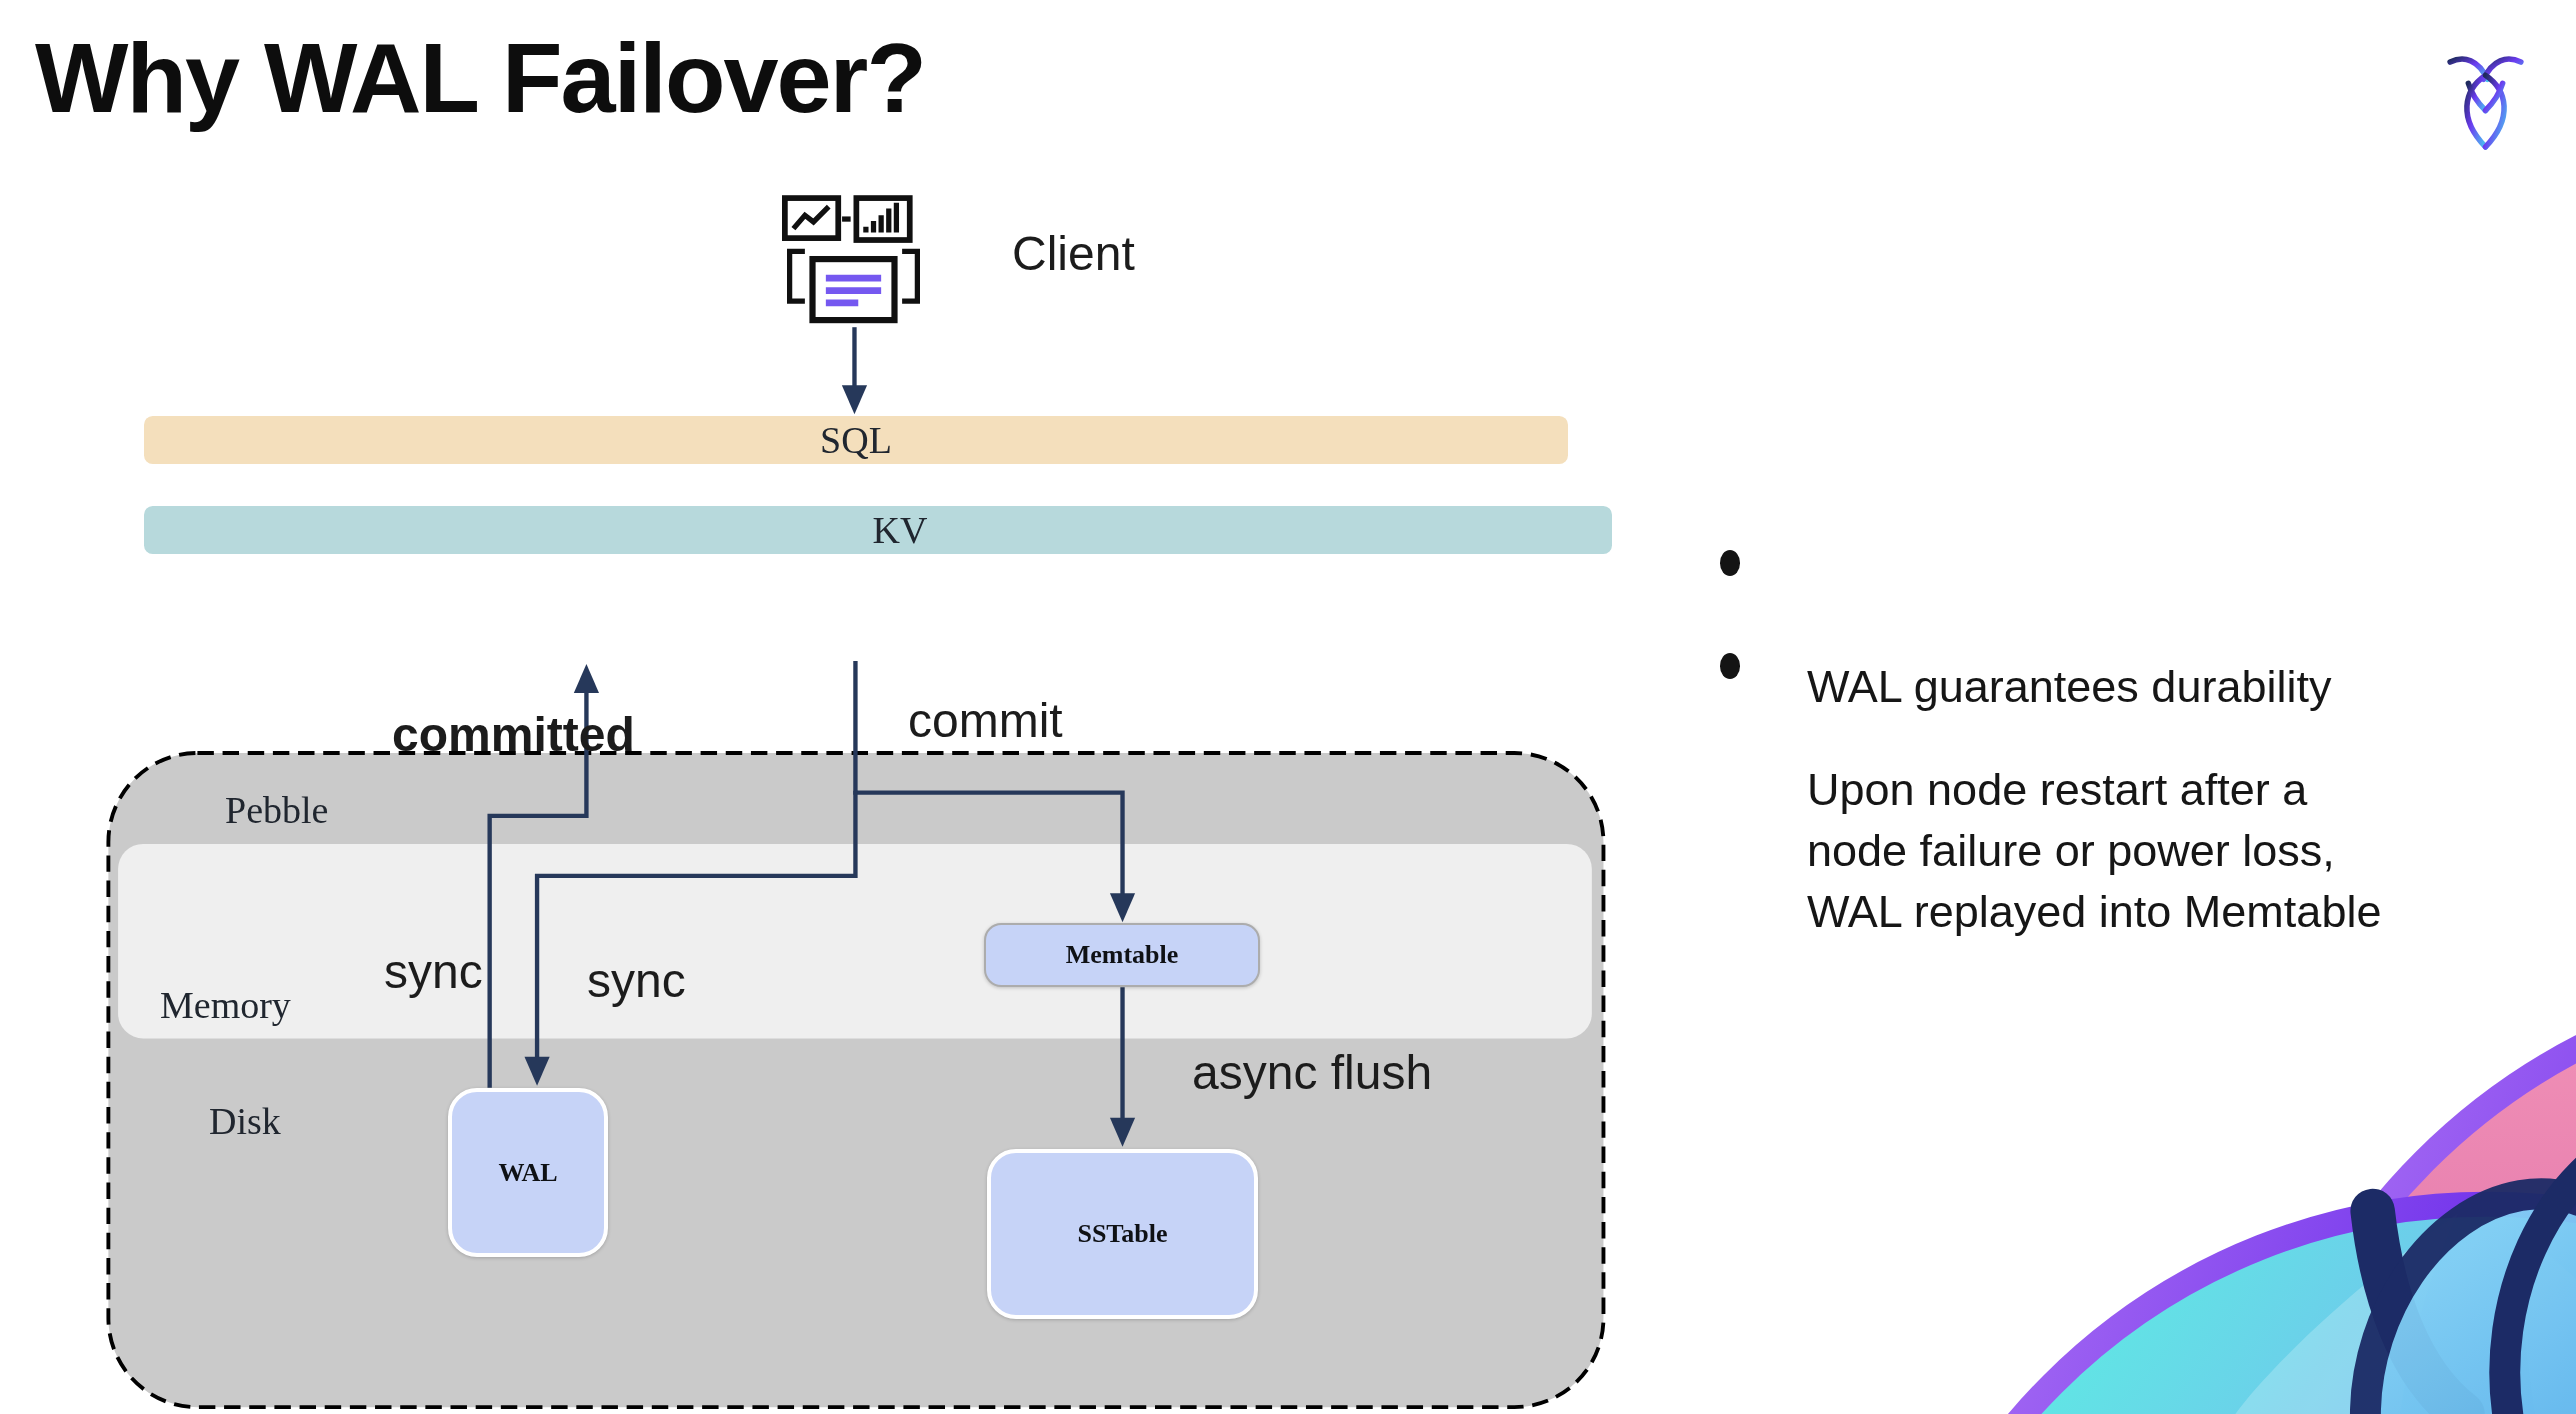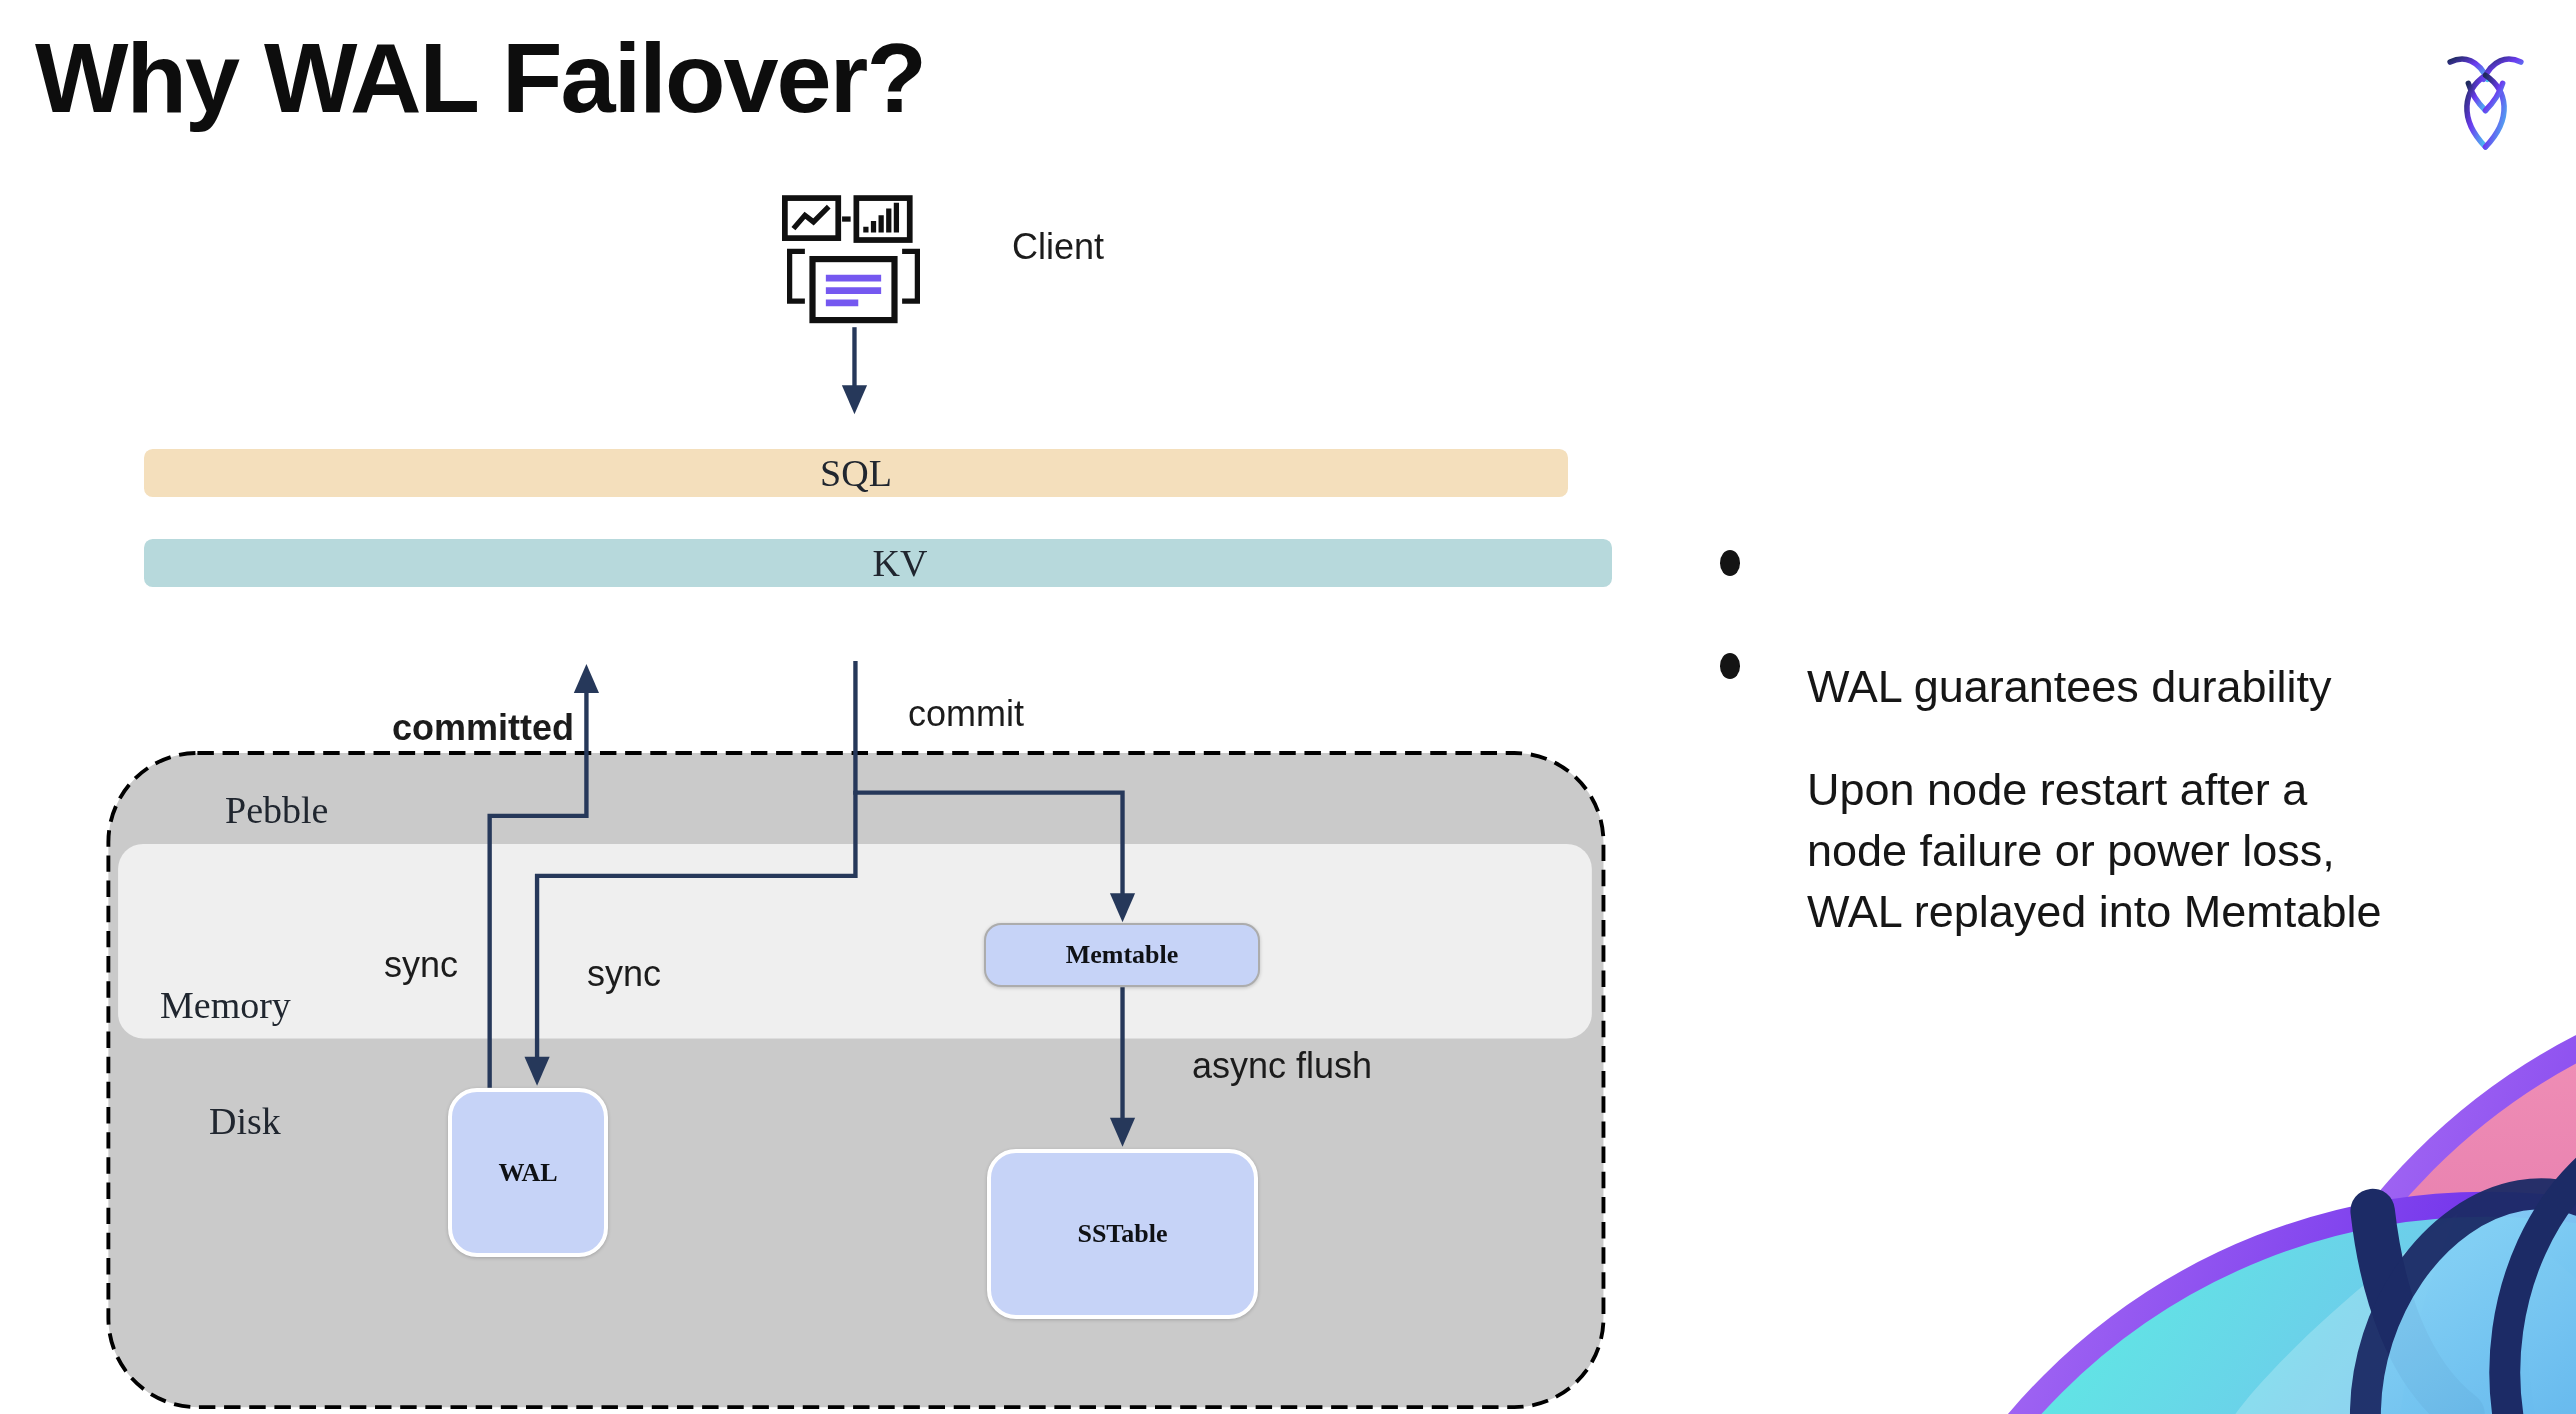--- a/index.html
+++ b/index.html
@@ -7,27 +7,27 @@
          font-family:"Liberation Sans",sans-serif;}
   .abs{position:absolute;}
 
   
   .title{left:35px;top:21px;font-size:99px;font-weight:bold;letter-spacing:-1.9px;
          color:var(--title_color,#0d0d0d);z-index:3;text-align:center;}
 
   
   .layer-bar{left:144px;width:1424px;border-radius:8.7px;display:flex;align-items:center;
              justify-content:center;font-family:"Liberation Serif",serif;font-size:38px;
-             color:var(--serif_text,#222b3a);z-index:3;margin-top:33px;}
+             color:var(--serif_text,#222b3a);z-index:3;}
   .bar-sql{top:416px;height:48px;background:var(--sql_bar,#f4dfbc);}
   .bar-kv{top:506px;height:48px;background:var(--kv_bar,#b7d9dc);padding-left:44px;}
   .bar-storage{top:580px;height:81px;background:var(--storage_bar,#d5d0e4);}
 
   
-  .elabel{font-size:36px;color:var(--text_dark,#1c1c1c);z-index:3;white-space:nowrap;}
+  .elabel{font-size:48px;color:var(--text_dark,#1c1c1c);z-index:3;white-space:nowrap;}
   .slabel{font-family:"Liberation Serif",serif;font-size:38px;color:var(--serif_text,#20262f);
           z-index:3;white-space:nowrap;}
 
   
   .node-box{box-sizing:border-box;background:var(--box_fill,#c6d3f7);display:flex;align-items:center;
             justify-content:center;font-family:"Liberation Serif",serif;font-weight:bold;
             font-size:26px;color:#0f1115;z-index:3;box-shadow:0 1px 3.9px rgba(0,0,0,.20);}
   .box-wal{left:448px;top:1088px;width:160px;height:169px;border:4.8px solid #fff;border-radius:29px;}
   .box-memtable{left:984px;top:923px;width:276px;height:64px;border:2.9px solid var(--memtable_border,#acacac);border-radius:17.4px;}
   .box-sstable{left:987px;top:1149px;width:271px;height:170px;border:4.8px solid #fff;border-radius:29px;}

